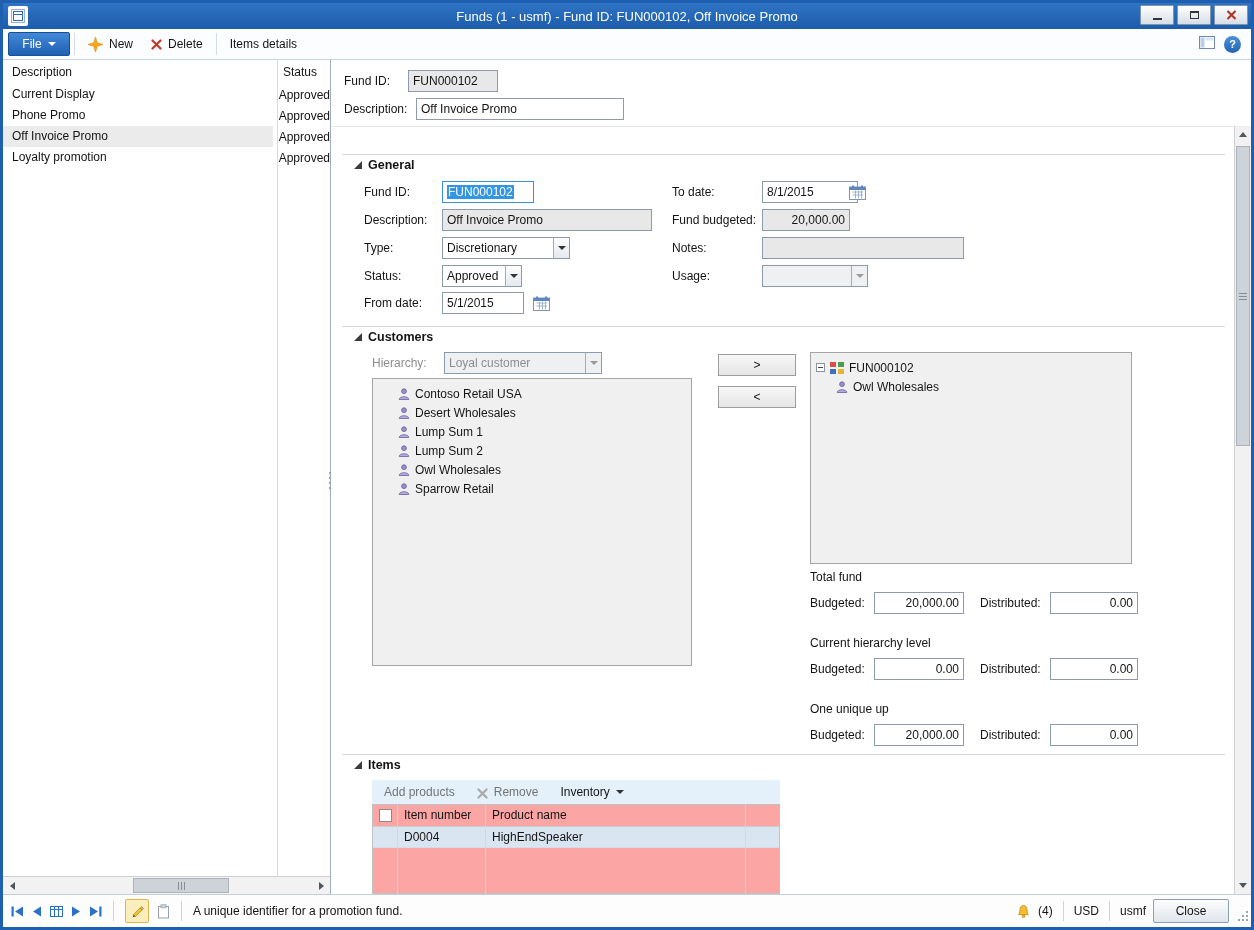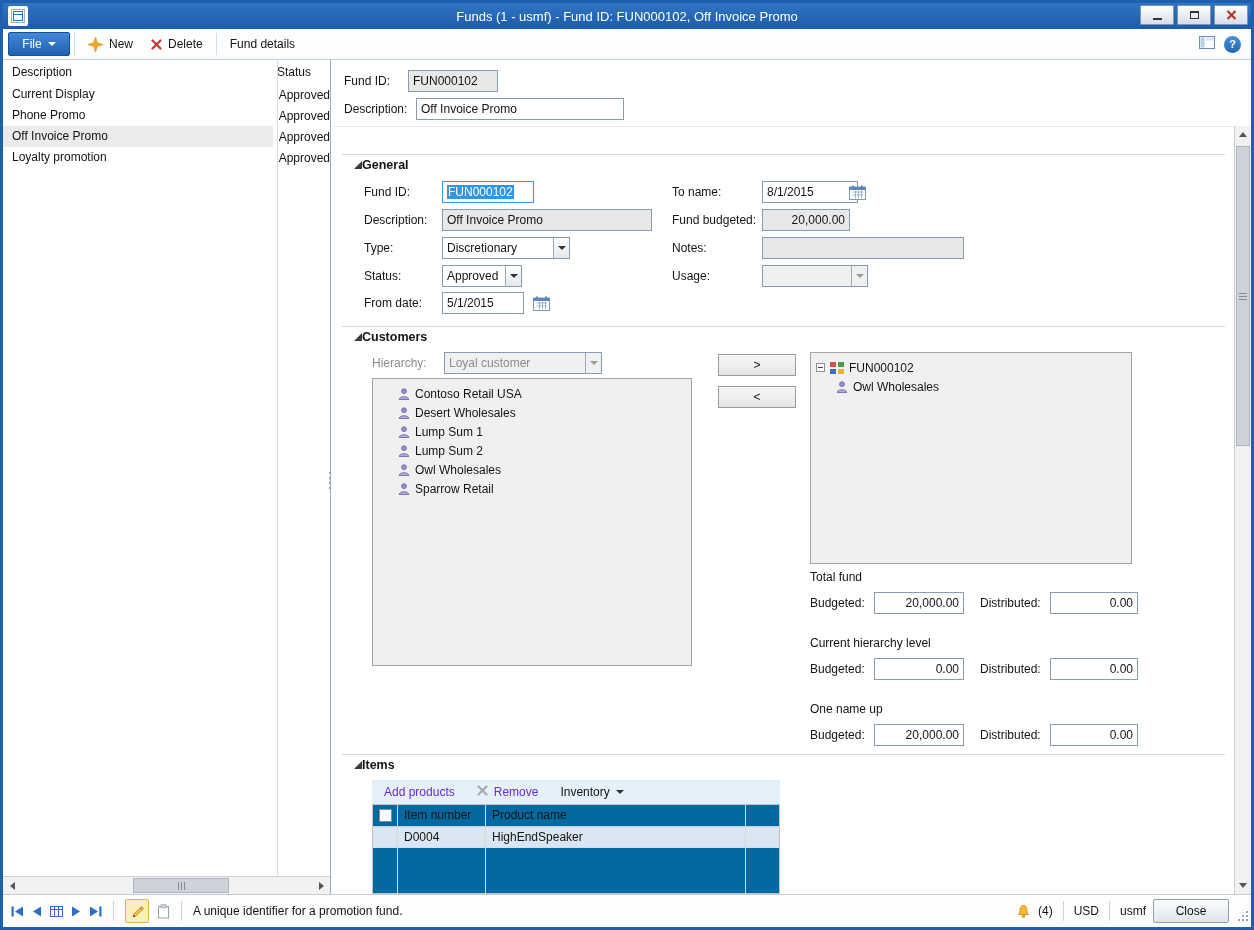--- a/index.html
+++ b/index.html
@@ -23,21 +23,21 @@
   .tb-sep{width:1px;height:22px;background:#d4dde6;margin:0 4px}
   .tb-right{margin-left:auto;display:flex;align-items:center;gap:9px;padding-right:5px}
   .help-circle{width:17px;height:17px;border-radius:50%;background:linear-gradient(#4a90d9,#2264b0);color:#fff;font-weight:bold;font-size:11px;display:flex;align-items:center;justify-content:center}
 
   
   .content{position:absolute;left:0;top:57px;right:0;bottom:33px;background:#fff}
   .leftpanel{position:absolute;left:0;top:0;width:328px;bottom:0;border-right:1px solid #9eaebc;background:#fff}
   .col-sep{position:absolute;left:274px;top:0;bottom:18px;width:1px;background:#dcdcdc}
   .list-head{display:flex;height:24px;align-items:center}
   .list-head .c1{width:274px;padding-left:9px}
-  .list-head .c2{}
+  .list-head .c2{padding-left:6px}
   .lrow{display:flex;height:21px;align-items:center}
   .lrow .c1{width:274px;padding-left:9px;height:21px;line-height:21px;overflow:hidden}
   .lrow.sel .c1{background:#ebebeb}
   .lrow .c2{padding-left:6px;white-space:nowrap}
   .hscroll{position:absolute;left:0;right:0;bottom:0;height:18px;background:#f2f2f2;border-top:1px solid #cfcfcf;display:flex;align-items:center}
   .hs-btn{width:18px;height:17px;display:flex;align-items:center;justify-content:center}
   .hs-track{position:relative;flex:1;height:17px}
   .hs-thumb{position:absolute;left:112px;width:96px;top:1px;bottom:1px;background:#ced3d9;border:1px solid #aeb4bc;display:flex;align-items:center;justify-content:center;gap:2px}
   .grip-v{width:1px;height:8px;background:#868d96}
   .tri-l{width:0;height:0;border:4px solid transparent;border-right:5px solid #4f565e;border-left:0}
@@ -51,42 +51,42 @@
   .rightpanel{position:absolute;left:329px;top:0;right:0;bottom:0;background:#fff}
   .lbl{position:absolute;line-height:22px;white-space:nowrap}
   .lbl.dis{color:#8d8d8d}
   .fld{position:absolute;height:22px;border:1px solid #8b9aae;background:#fff;line-height:20px;padding:0 4px;white-space:nowrap;overflow:hidden}
   .ro{background:#e8e8e8}
   .num{text-align:right}
   .focus{border-color:#3c93dd}
   .selhl{background:#3296e4;color:#fff;padding:0 1px}
   .hr{position:absolute;left:10px;right:26px;height:1px;background:#d7d7d7}
   .faint{background:#e7e7e7}
-  .sect{position:absolute;display:flex;align-items:center;font-weight:bold;font-size:12.5px}
+  .sect{position:absolute;display:flex;align-items:center;gap:6px;font-weight:bold;font-size:12.5px}
   .tri-sect{width:0;height:0;border-bottom:8px solid #3c3c3c;border-left:8px solid transparent}
   .combo{position:absolute;height:22px;border:1px solid #8b9aae;background:#fff;line-height:20px;padding:0 20px 0 4px;white-space:nowrap}
   .combo .dd{position:absolute;right:0;top:0;width:16px;height:20px;border-left:1px solid #9facba;background:linear-gradient(#fdfdfd,#e4e9ef);display:flex;align-items:center;justify-content:center}
   .caret{width:0;height:0;border:4px solid transparent;border-top:4px solid #333;margin-top:4px}
   .combo.dis{background:#eef0f2;color:#8d8d8d}
   .combo.dis .dd{background:#eef0f2}
   .combo.dis .caret{border-top-color:#9a9a9a}
   .calbtn{position:absolute;width:22px;height:22px;display:flex;align-items:center;justify-content:center}
   .treebox{position:absolute;background:#f0f0f0;border:1px solid #a5a5a5;padding:5px 5px;overflow:hidden}
   .trow{display:flex;align-items:center;gap:5px;height:19px}
   .trow.child{margin-left:20px}
   .expander{width:9px;height:9px;border:1px solid #8a929c;background:#fff;position:relative;flex:0 0 auto}
   .expander::after{content:"";position:absolute;left:1px;right:1px;top:3px;height:1px;background:#444}
   .movebtn{position:absolute;width:78px;height:22px;background:linear-gradient(#f8f8f8,#e5e5e5);border:1px solid #9d9d9d;display:flex;align-items:center;justify-content:center}
   .subhead{position:absolute;font-weight:normal}
 
   
   .grid-toolbar{position:absolute;height:24px;background:#e4f1fb;display:flex;align-items:center;gap:22px;padding:0 12px}
-  .gt-dis{color:#6d28d9;display:flex;gap:6px;align-items:flex-start}
+  .gt-dis{color:#737373;display:flex;gap:6px;align-items:flex-end}
   .gt-btn{display:flex;gap:6px;align-items:center}
-  .grid{position:absolute;border:1px solid #c2c2c2;background:#0369a1}
+  .grid{position:absolute;border:1px solid #c2c2c2;background:#fca5a5}
   .grow{display:flex;height:21px}
   .grow.head{height:22px;border-bottom:1px solid #cdcdcd}
   .gcell{border-right:1px solid #d8d8d8;padding:0 6px;line-height:21px;overflow:hidden;white-space:nowrap}
   .gc-cb{width:25px;display:flex;align-items:center;justify-content:center;padding:0}
   .gc-item{width:88px}
   .gc-prod{width:260px}
   .gc-rest{flex:1;border-right:none}
   .grow.selrow{background:#d9e6f2;border-bottom:1px solid #d5dde8}
   .checkbox{width:13px;height:13px;border:1px solid #8a8a8a;background:#fff}
 
@@ -148,21 +148,21 @@
       <span>New</span>
     </span>
     <span class="tb-btn">
       <svg width="11" height="11" viewBox="0 0 11 11">
           <path d="M1.5 1.5 L9.5 9.5 M9.5 1.5 L1.5 9.5" stroke="#c0392b" stroke-width="2.2" stroke-linecap="round"></path>
         </svg>
       <span>Delete</span>
     </span>
     <span class="tb-sep"></span>
     <span class="tb-btn">
-      <span>Fund details</span>
+      <span>Items details</span>
     </span>
     <span class="tb-right">
       <span>
         <svg width="16" height="13" viewBox="0 0 16 13">
             <rect x="0.5" y="0.5" width="15" height="12" fill="#fff" stroke="#6f8bb0"></rect>
             <rect x="1.5" y="1.5" width="4" height="10" fill="#b7cfe8"></rect>
             <rect x="6.5" y="1.5" width="8" height="3" fill="#d8e6f4"></rect>
           </svg>
       </span>
       <span class="help-circle">?</span>
@@ -246,21 +246,21 @@
       <span class="calbtn" style="left:198px;top:232px">
         <svg width="17" height="15" viewBox="0 0 17 15">
             <rect x="0.5" y="2" width="16" height="12.5" fill="#fff" stroke="#7d97b5"></rect>
             <rect x="0.5" y="2" width="16" height="3" fill="#5e87c0"></rect>
             <path d="M3.5 7 H14 M3.5 10 H14 M6.5 5.5 V13.5 M9.5 5.5 V13.5 M12.5 5.5 V13.5" stroke="#9db4cd"></path>
             <rect x="3" y="0.5" width="2" height="3" fill="#5e87c0"></rect>
             <rect x="12" y="0.5" width="2" height="3" fill="#5e87c0"></rect>
           </svg>
       </span>
 
-      <span class="lbl" style="left:340px;top:121px">To name:</span>
+      <span class="lbl" style="left:340px;top:121px">To date:</span>
       <span class="fld" style="left:430px;top:121px;width:96px">8/1/2015</span>
       <span class="calbtn" style="left:514px;top:121px">
         <svg width="17" height="15" viewBox="0 0 17 15">
             <rect x="0.5" y="2" width="16" height="12.5" fill="#fff" stroke="#7d97b5"></rect>
             <rect x="0.5" y="2" width="16" height="3" fill="#5e87c0"></rect>
             <path d="M3.5 7 H14 M3.5 10 H14 M6.5 5.5 V13.5 M9.5 5.5 V13.5 M12.5 5.5 V13.5" stroke="#9db4cd"></path>
             <rect x="3" y="0.5" width="2" height="3" fill="#5e87c0"></rect>
             <rect x="12" y="0.5" width="2" height="3" fill="#5e87c0"></rect>
           </svg>
       </span>
@@ -357,21 +357,21 @@
       <span class="fld num" style="left:542px;top:532px;width:90px">20,000.00</span>
       <span class="lbl" style="left:648px;top:532px">Distributed:</span>
       <span class="fld num" style="left:718px;top:532px;width:88px">0.00</span>
 
       <span class="subhead" style="left:478px;top:576px">Current hierarchy level</span>
       <span class="lbl" style="left:478px;top:598px">Budgeted:</span>
       <span class="fld num" style="left:542px;top:598px;width:90px">0.00</span>
       <span class="lbl" style="left:648px;top:598px">Distributed:</span>
       <span class="fld num" style="left:718px;top:598px;width:88px">0.00</span>
 
-      <span class="subhead" style="left:478px;top:642px">One name up</span>
+      <span class="subhead" style="left:478px;top:642px">One unique up</span>
       <span class="lbl" style="left:478px;top:664px">Budgeted:</span>
       <span class="fld num" style="left:542px;top:664px;width:90px">20,000.00</span>
       <span class="lbl" style="left:648px;top:664px">Distributed:</span>
       <span class="fld num" style="left:718px;top:664px;width:88px">0.00</span>
 
       <div class="hr" style="top:694px"></div>
       <div class="sect" style="left:22px;top:698px">
         <span class="tri-sect"></span>
         <span>Items</span>
       </div>

